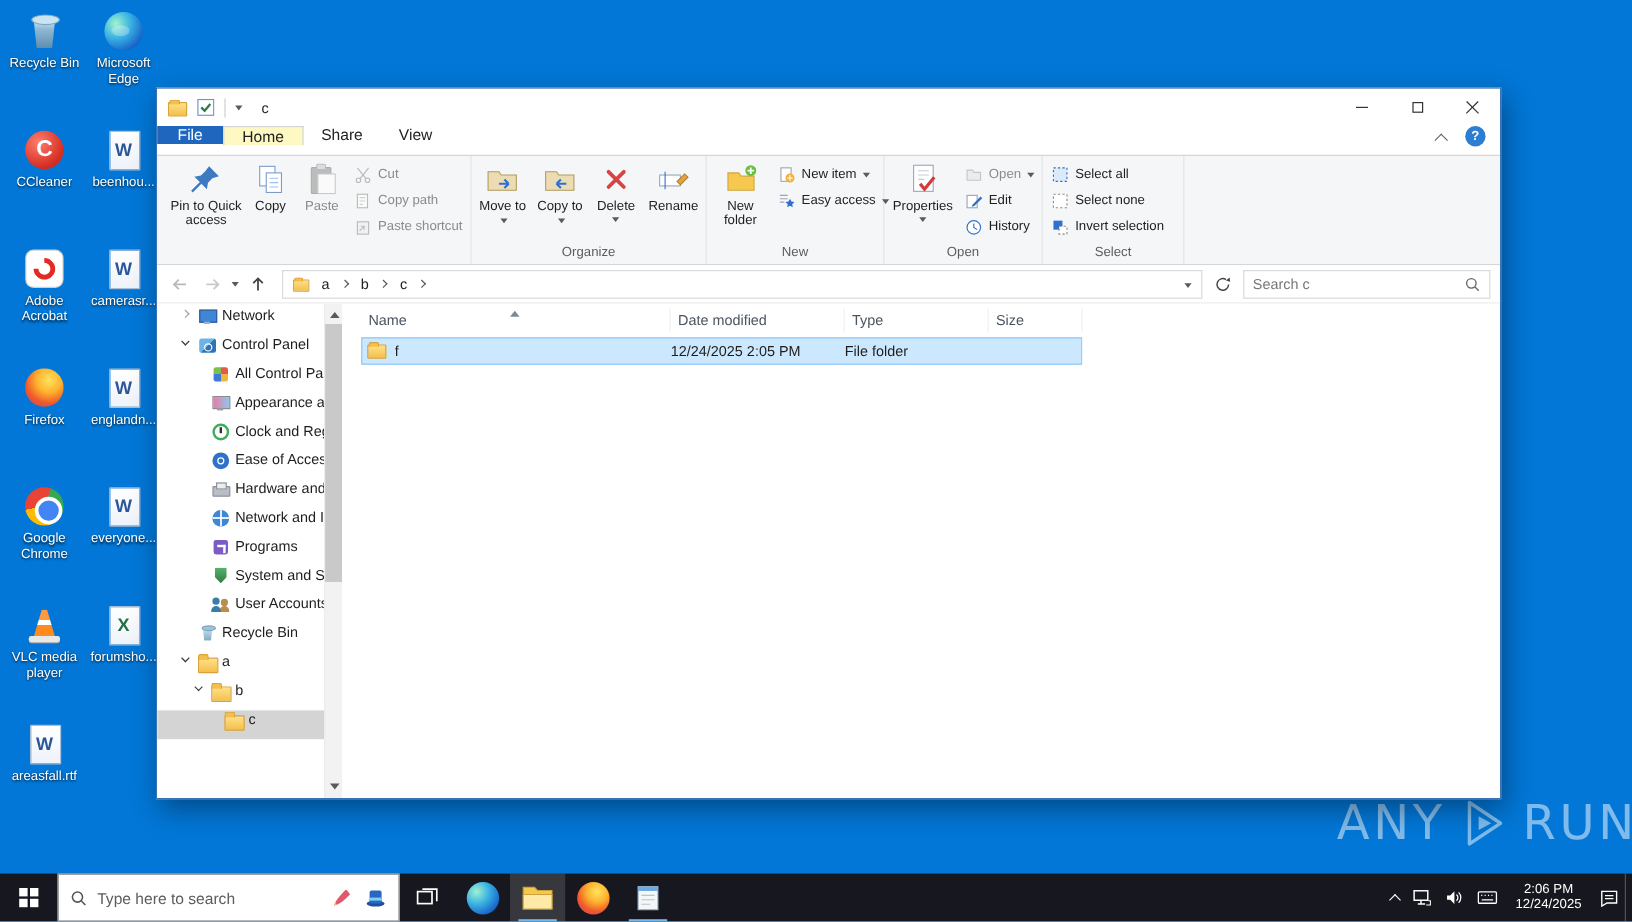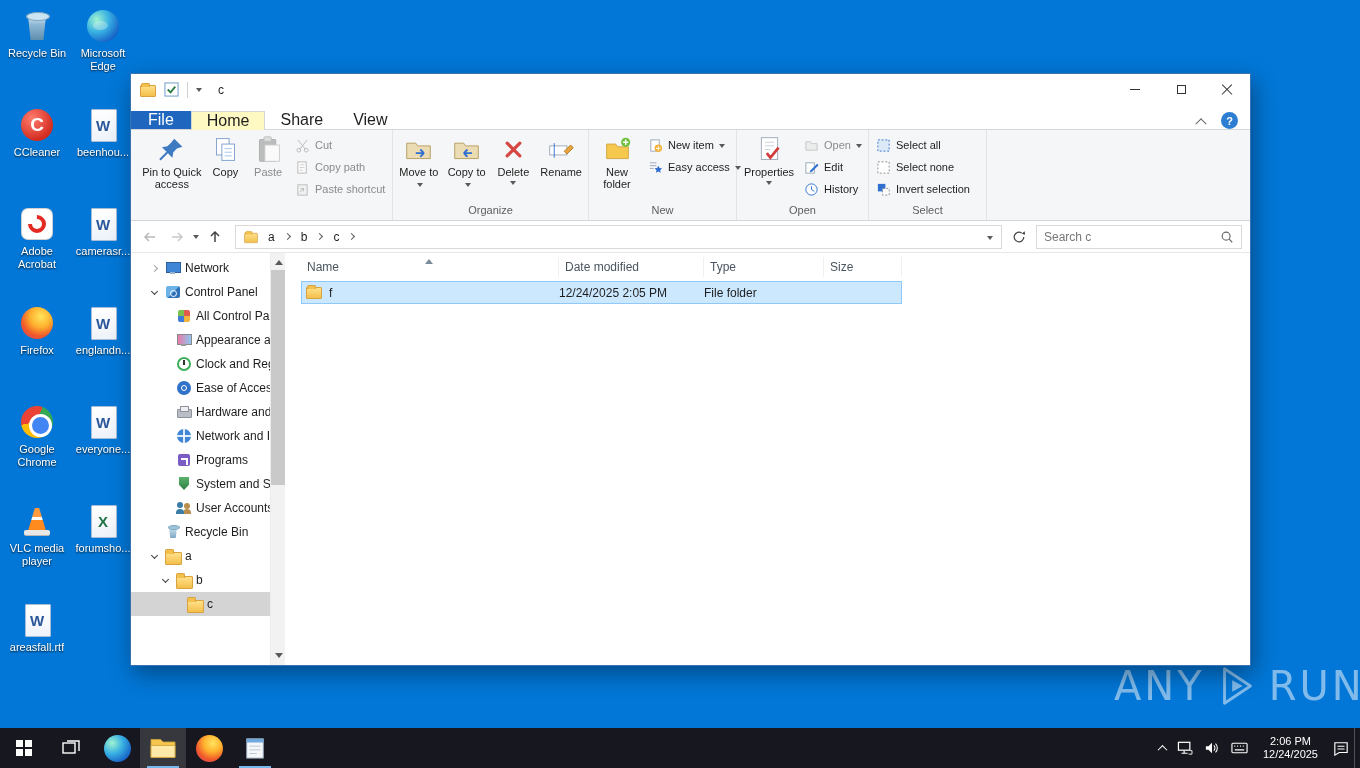--- a/index.html
+++ b/index.html
@@ -41,21 +41,21 @@
   .caret{width:0;height:0;border:3px solid transparent;border-top:4px solid #5a5a5a;display:inline-block;transform:translateY(2px)}
   .title-text{margin-left:16px}
   .win-controls{margin-left:auto;display:flex;height:100%}
   .wc{width:46px;height:100%;display:flex;align-items:center;justify-content:center}
   .glyph-min{width:10px;height:1px;background:#333}
   .glyph-max{width:9px;height:9px;border:1px solid #333}
   .glyph-close{position:relative;width:12px;height:12px}
   .glyph-close::before,.glyph-close::after{content:"";position:absolute;left:-1px;top:5px;width:14px;height:1.4px;background:#333}
   .glyph-close::before{transform:rotate(45deg)}.glyph-close::after{transform:rotate(-45deg)}
 
-  .tabs{height:24px;flex:none;display:flex;align-items:flex-end;background:#fff;font-size:16px}
+  .tabs{height:24px;flex:none;display:flex;align-items:flex-start;background:#fff;font-size:13px}
   .tab-file{background:#1f66be;color:#fff;padding:0 17px;display:flex;align-items:center}
   .tab{padding:0 15px;display:flex;align-items:center;color:#1e1e1e}
   .tab.active{background:#fef9c3;border:1px solid #d4d6d8;border-bottom:none;position:relative;z-index:2;margin-bottom:-1px}
   .tabs-right{margin-left:auto;display:flex;align-items:center;gap:16px;padding-right:12px}
   .rib-chev{width:8px;height:8px;border-left:1.5px solid #666;border-top:1.5px solid #666;transform:rotate(45deg) translate(2px,2px)}
   .help-circle{width:17px;height:17px;border-radius:50%;background:#2d7dd2;color:#fff;font-size:11px;font-weight:bold;display:flex;align-items:center;justify-content:center}
   .help-circle::before{content:"?"}
 
   .ribbon{height:92px;flex:none;background:#f5f6f7;border-top:1px solid #d4d6d8;border-bottom:1px solid #d4d6d8;display:flex;padding-left:6px}
   .rgroup{display:flex;flex-direction:column;border-right:1px solid #e3e4e6;flex:none}
@@ -79,21 +79,21 @@
   .crumb::after{content:"";width:4px;height:4px;border-right:1px solid #5a5a5a;border-top:1px solid #5a5a5a;transform:rotate(45deg);margin-left:10px}
   .addr-caret{margin-left:auto;padding:0 8px}
   .refresh-btn{width:24px;display:flex;justify-content:center}
   .searchbox{width:206px;height:24px;border:1px solid #d9d9d9;display:flex;align-items:center;padding:0 7px;background:#fff}
   .searchbox input{border:none;outline:none;flex:1;font-size:12px;font-family:inherit;color:#a16207;background:transparent}
   .searchbox input::placeholder{color:#777}
 
   .content{flex:1;display:flex;min-height:0;background:#fff}
   .sidebar{width:154px;flex:none;display:flex}
   .tree{flex:1;padding-top:3px;overflow:hidden}
-  .tree-item{height:24px;display:flex;align-items:center;gap:4px;padding-left:calc(8px + var(--ind,1)*11px);white-space:nowrap;cursor:default}
+  .tree-item{height:24px;display:flex;gap:4px;padding-left:calc(8px + var(--ind,1)*11px);white-space:nowrap;cursor:default}
   .tree-item.selected{background:#d4d4d4}
   .chev{width:11px;height:11px;flex:none;position:relative}
   .tree-item[data-chev="right"] .chev::after{content:"";position:absolute;left:2px;top:3px;width:4px;height:4px;border-right:1px solid #a0a0a0;border-top:1px solid #a0a0a0;transform:rotate(45deg)}
   .tree-item[data-chev="down"] .chev::after{content:"";position:absolute;left:2px;top:2px;width:4px;height:4px;border-right:1.5px solid #3c3c3c;border-top:1.5px solid #3c3c3c;transform:rotate(135deg)}
   .ti{width:16px;height:16px;flex:none;position:relative}
   .tilabel{overflow:hidden;font-size:12px}
   .ti::before,.ti::after{content:"";position:absolute}
   .tree-item[data-icon="network"] .ti::before{left:1px;top:2px;width:13px;height:9px;background:#3f86d6;border:1px solid #2c5f9b}
   .tree-item[data-icon="network"] .ti::after{left:5px;top:12px;width:5px;height:2px;background:#9ab2cc}
   .tree-item[data-icon="control-panel"] .ti::before{inset:2px 1px;background:linear-gradient(135deg,#6db3e8 50%,#2f72b8 50%);border-radius:2px}
@@ -656,20 +656,36 @@
         </div>
     </div>
   </div>
 
 </div>
 
 <div class="taskbar">
   <div class="tb-start">
       <span class="win-logo"></span>
     </div>
+  <div class="tb-search">
+    <svg width="15" height="15" viewBox="0 0 16 16">
+        <circle cx="7" cy="7" r="4.5" stroke="#555" fill="none" stroke-width="1.4"></circle>
+        <path d="M10.5 10.5L14 14" stroke="#555" stroke-width="1.4"></path>
+      </svg>
+    <input type="text" placeholder="Type here to search" style="">
+    <svg width="20" height="20" viewBox="0 0 24 24">
+        <path d="M4 20c2-6 8-12 12-16 2 2 3 3 4 5-4 4-10 10-16 11z" fill="#e0596e"></path>
+        <path d="M4 20l3-1-2-2z" fill="#f2c27b"></path>
+      </svg>
+    <svg width="20" height="20" viewBox="0 0 24 24">
+        <ellipse cx="12" cy="18" rx="9" ry="3" fill="#1f4f9e"></ellipse>
+        <rect x="6" y="5" width="12" height="13" rx="2" fill="#2a66c4"></rect>
+        <rect x="6" y="12" width="12" height="3" fill="#7fd1f0"></rect>
+      </svg>
+  </div>
   <div class="tb-btn">
     <svg width="20" height="20" viewBox="0 0 20 20">
         <rect x="2" y="5" width="12" height="10" fill="none" stroke="#fff" stroke-width="1.4"></rect>
         <path d="M6 3h12v10" fill="none" stroke="#fff" stroke-width="1.4"></path>
       </svg>
   </div>
   <div class="tb-btn">
       <span class="ball edge-ball"></span>
     </div>
   <div class="tb-btn active">

